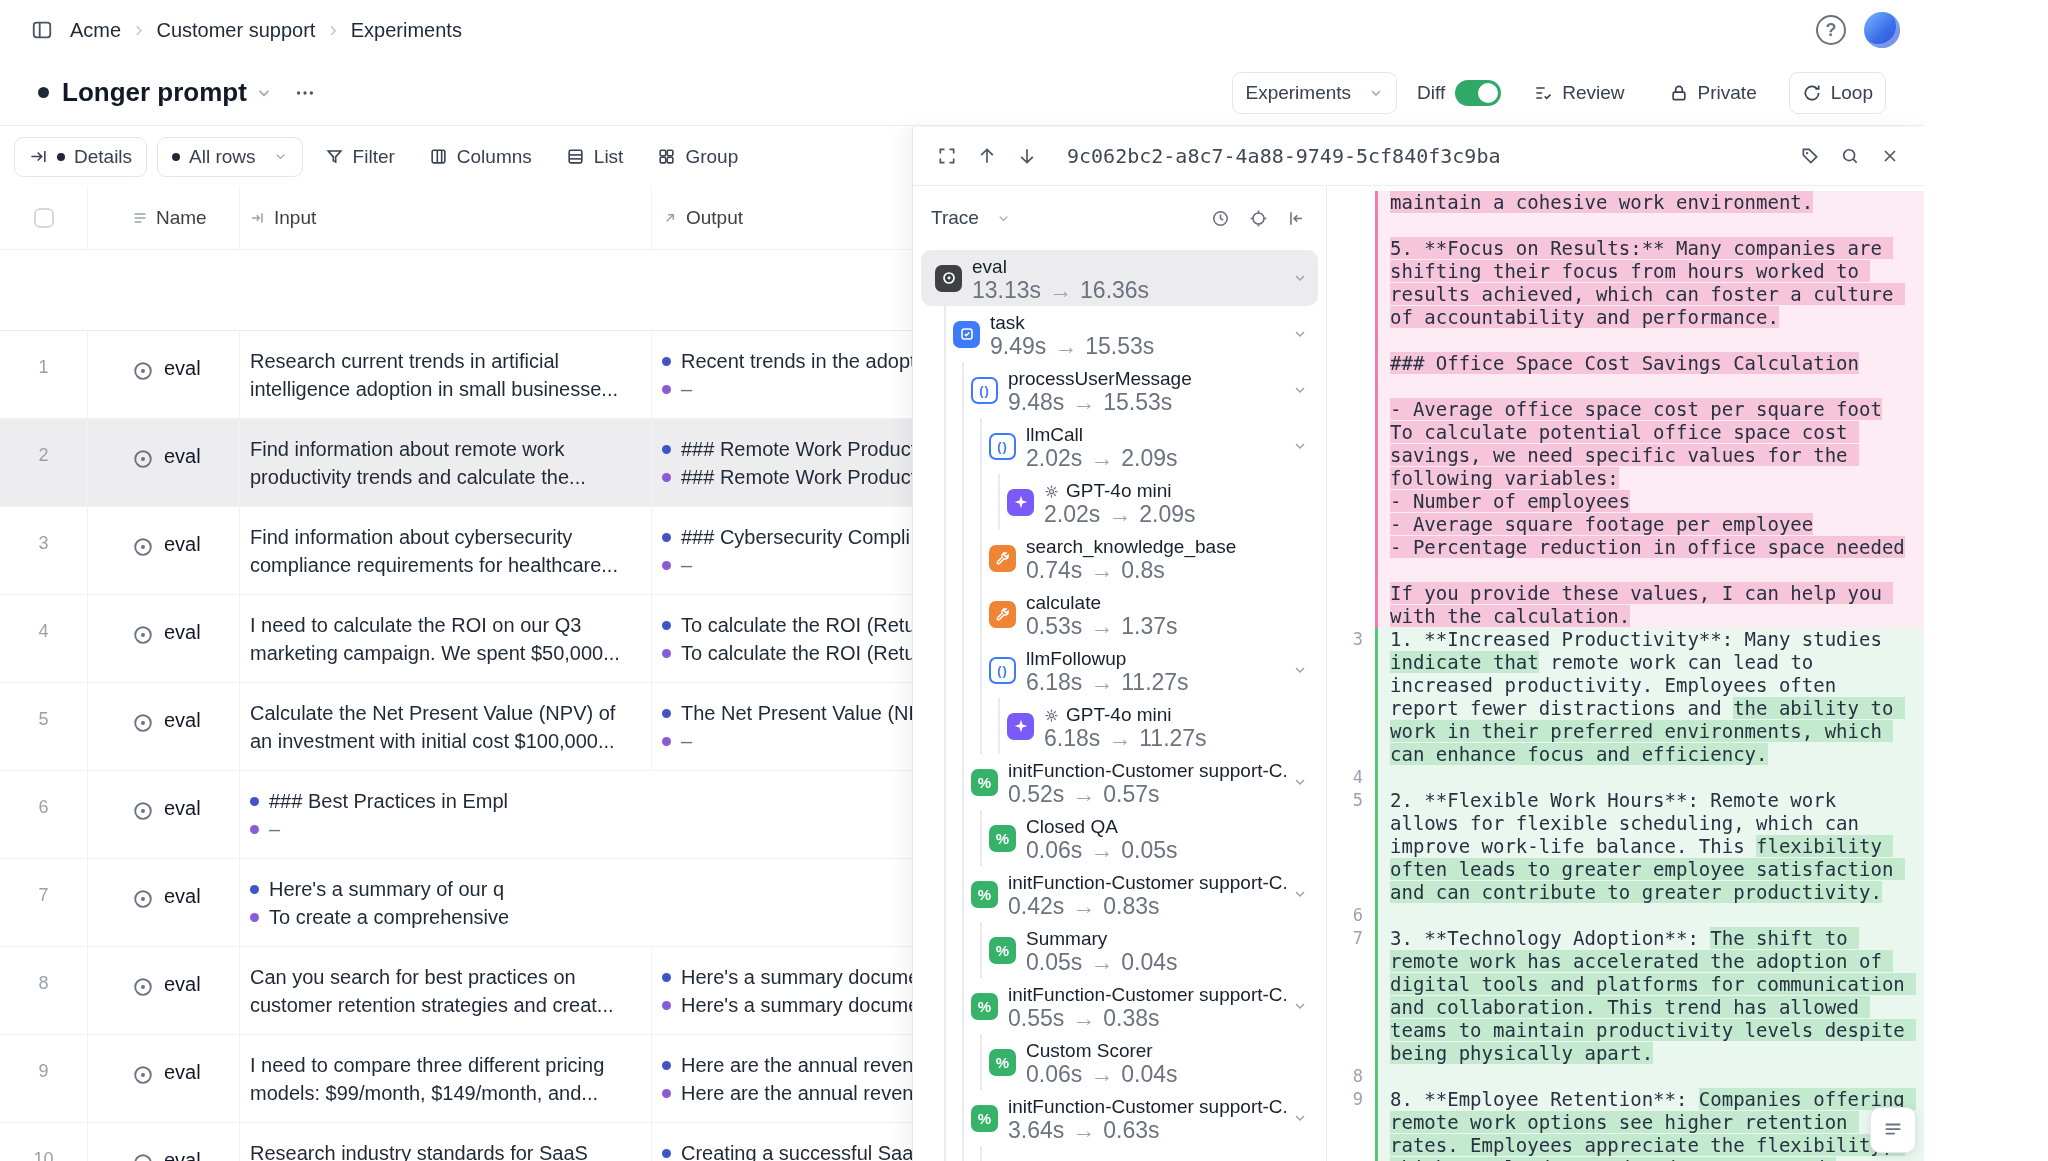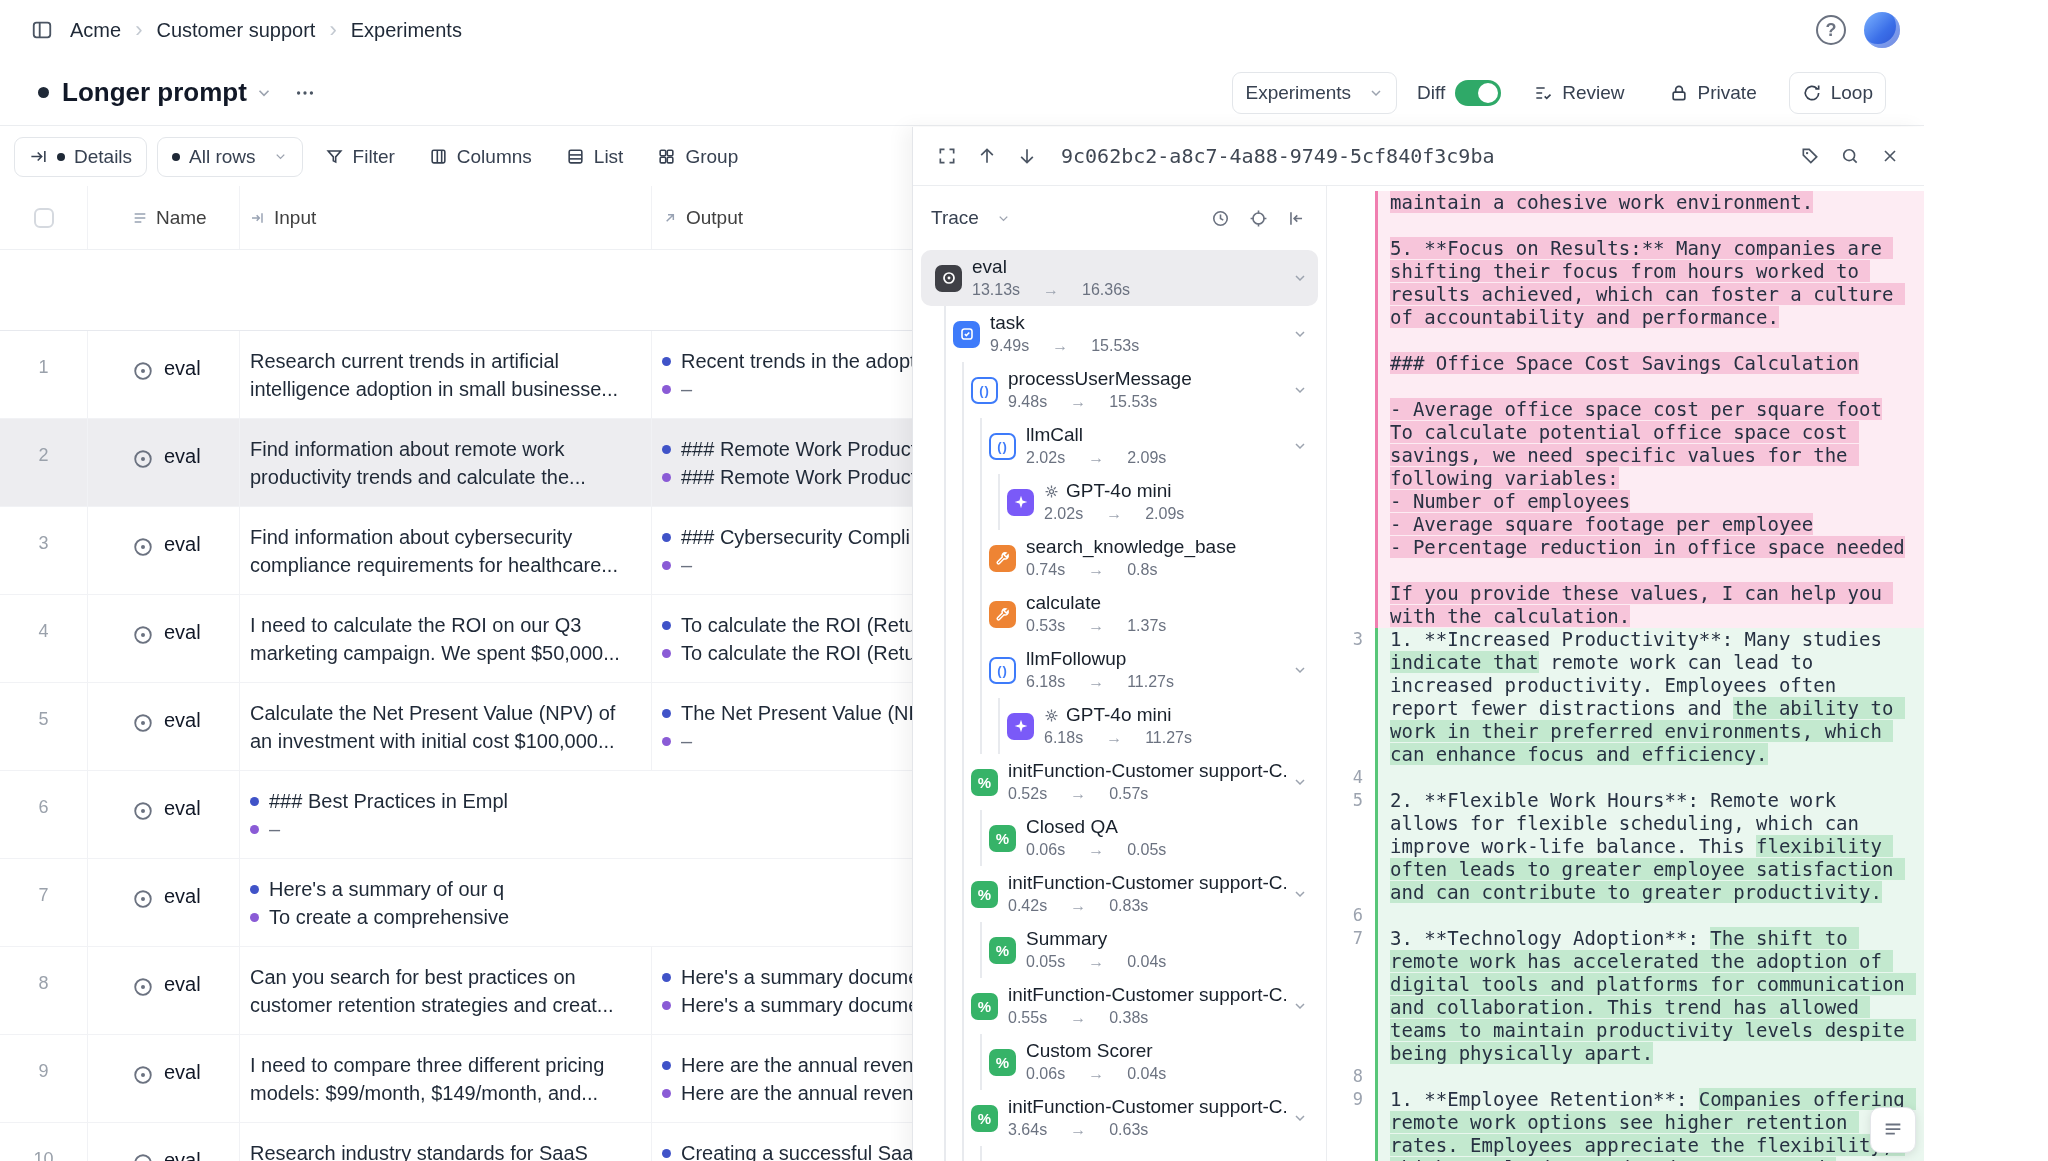--- a/index.html
+++ b/index.html
@@ -55,40 +55,40 @@
   .nameicon{color:#6b7280;flex:none;margin-top:3px}
   .outline{display:flex;align-items:center;gap:10px;height:28px;white-space:nowrap;overflow:hidden}
   .odot{width:9px;height:9px;border-radius:50%;flex:none}
   .odot.blue{background:var(--bullet-blue,#4053c8)}
   .odot.purple{background:var(--bullet-purple,#8a5bd6)}
   .outline .dash{color:#6b7280}
 
   
   .panel{position:absolute;top:0;bottom:0;left:912px;right:0;background:#fff;border-left:1px solid #e4e6ea;box-shadow:-8px 0 18px rgba(0,0,0,.05);display:flex;flex-direction:column}
   .panel-header{height:59px;flex:none;border-bottom:1px solid #ebedf0;display:flex;align-items:center;padding:0 16px;gap:4px}
-  .trace-id{font-family:"DejaVu Sans Mono",monospace;font-size:20px;color:#3f4753;margin-left:12px;flex:1;white-space:nowrap;overflow:hidden}
+  .trace-id{font-family:"DejaVu Sans Mono",monospace;font-size:20px;color:#3f4753;margin-left:18px;flex:1;white-space:nowrap;overflow:hidden}
   .panel-body{flex:1;display:flex;min-height:0}
   .tree{width:414px;flex:none;border-right:1px solid #ebedf0;display:flex;flex-direction:column;min-height:0}
   .tree-toolbar{height:64px;flex:none;display:flex;align-items:center;padding:0 12px;gap:2px}
   .tree-toolbar .spacer{flex:1}
   .tree-list{flex:1;overflow:hidden;padding:0 8px}
   .span-row{height:56px;display:flex;align-items:center;border-radius:10px;padding:0 10px 0 14px;cursor:pointer}
   .span-row.sel{background:#ececef}
   .guide{width:18px;align-self:stretch;position:relative;flex:none}
   .guide::before{content:"";position:absolute;left:9px;top:0;bottom:0;width:1.5px;background:#e8eaee}
   .span-icon{width:27px;height:27px;border-radius:7px;flex:none;display:flex;align-items:center;justify-content:center;margin-right:10px;color:#fff;font-size:14px;font-weight:700}
   .t-eval{background:var(--icon-eval,#3f4046)}
   .t-task{background:var(--icon-task,#3e7bfa)}
   .t-function{background:#fff;border:2px solid var(--icon-function,#3e7bfa);color:var(--icon-function,#3e7bfa);font-size:13px;letter-spacing:1px}
   .t-llm{background:var(--icon-llm,#7a5af8)}
   .t-tool{background:var(--icon-tool,#ee8434)}
   .t-scorer{background:var(--icon-scorer,#36b368);font-size:15px}
   .span-main{flex:1;min-width:0}
   .span-name{font-size:19px;color:#18202b;white-space:nowrap;overflow:hidden;text-overflow:ellipsis;display:flex;align-items:center;gap:7px;line-height:24px}
-  .span-times{font-size:16px;color:#6b7280;display:flex;align-items:center;gap:23px;line-height:22px}
+  .span-times{font-size:23px;color:#6b7280;display:flex;align-items:center;gap:8px;line-height:22px}
   .span-times .arr{color:#9ca3af}
   .chev{color:#9ca3af;flex:none;display:flex;margin-left:6px}
   .openai{color:#6b7280;display:flex;flex:none}
 
   
   .diff{flex:1;min-width:0;overflow:hidden;padding-top:5px;position:relative}
   .dline{display:flex;min-height:23px}
   .gut{width:48px;flex:none;text-align:right;padding-right:12px;font-family:"DejaVu Sans Mono",monospace;font-size:17px;line-height:23px;color:#9ca3af}
   .txt{flex:1;font-family:"DejaVu Sans Mono",monospace;font-size:19px;line-height:23px;color:#273142;padding:0 10px 0 12px;white-space:pre-wrap;overflow-wrap:break-word}
   .removed .txt{background:var(--diff-removed-bg,#fdecf3);border-left:3px solid #f07eb0}
@@ -1021,21 +1021,21 @@
               <div class="dline added">
                 <div class="gut">7</div>
                 <div class="txt"><span>3. **Technology Adoption**: </span><span class="hl">The shift to remote work has accelerated the adoption of digital tools and platforms for communication and collaboration. This trend has allowed teams to maintain productivity levels despite being physically apart.</span></div>
               </div>
               <div class="dline added">
                 <div class="gut">8</div>
                 <div class="txt">&nbsp;</div>
               </div>
               <div class="dline added">
                 <div class="gut">9</div>
-                <div class="txt"><span>1. **Employee Retention**: </span><span class="hl">Companies offering remote work options see higher retention rates. Employees appreciate the flexibility, which can lead to reduced turnover and associated costs.</span></div>
+                <div class="txt"><span>8. **Employee Retention**: </span><span class="hl">Companies offering remote work options see higher retention rates. Employees appreciate the flexibility, which can lead to reduced turnover and associated costs.</span></div>
               </div>
               <div class="dline added">
                 <div class="gut">10</div>
                 <div class="txt">&nbsp;</div>
               </div>
               <div class="dline added">
                 <div class="gut">11</div>
                 <div class="txt"><span>5. **Hybrid Models**: </span><span class="hl">Many organizations are moving towards hybrid work models, combining remote and in-office work. This trend balances the benefits of remote work with the advantages of in-person collaboration.</span></div>
               </div>
             </div>

